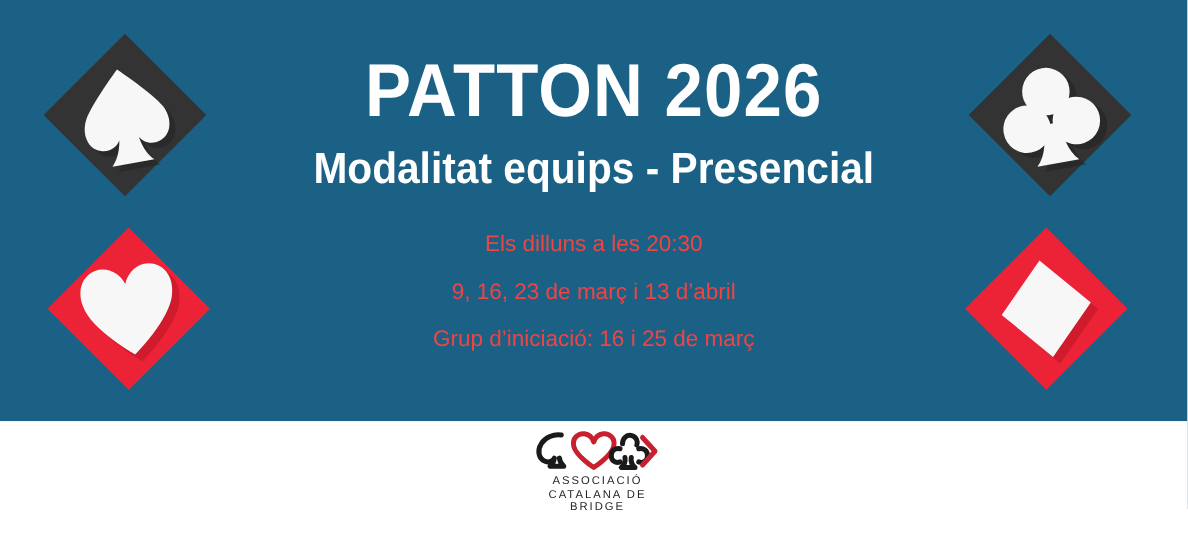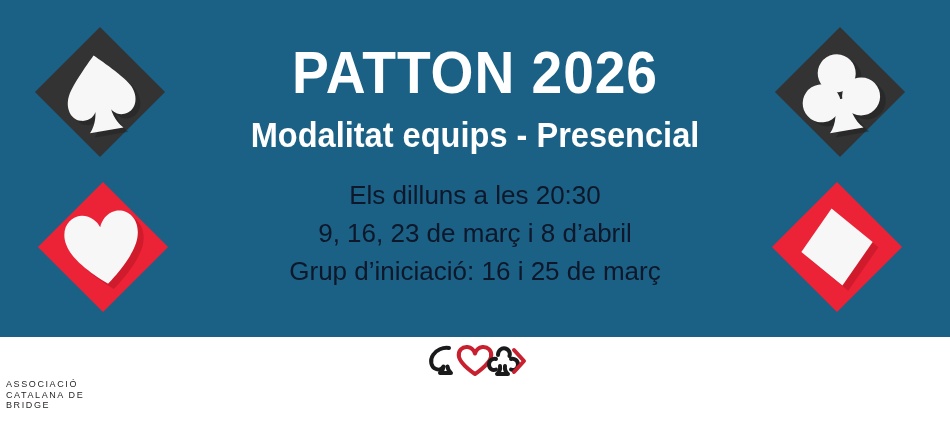--- a/index.html
+++ b/index.html
@@ -91,23 +91,23 @@
     font-weight: 700;
     color: #ffffff;
     transform: scaleX(0.93);
   }
   #details {
     margin: 0;
     padding-top: 22px;
   }
   .detail-line {
     margin: 0;
-    font-size: 26px;
+    font-size: 18px;
     line-height: 38px;
-    color: #0f172a;
+    color: #ef4444;
     font-weight: 400;
   }
   .detail-line .lead {
     font-weight: 400;
   }
 
   
   #logo {
     position: absolute;
     left: 0;
@@ -119,21 +119,21 @@
     display: block;
     margin: 4px auto 0 auto;
   }
   #logo-text {
     margin: 1px 0 0 0;
     color: #231f20;
     font-size: 9px;
     line-height: 10.5px;
     letter-spacing: 1.6px;
     font-weight: 400;
-    text-align: left;
+    text-align: center;
     padding-left: 6px;
   }
 </style>
 </head>
 <body>
 
 <div id="banner">
 
   <div id="blue-band"></div>
   <div id="white-band"></div>
@@ -186,21 +186,21 @@
         <path d="M65 26 L101 65 L65 104 L29 65 Z" fill="#f7f7f7"></path>
       </g>
     </svg>
   </div>
 
   <div id="text-block">
     <h1 id="title">PATTON 2026</h1>
     <h2 id="subtitle">Modalitat equips - Presencial</h2>
     <div id="details">
       <p class="detail-line">Els dilluns a les 20:30</p>
-      <p class="detail-line">9, 16, 23 de març i 8 d’abril</p>
+      <p class="detail-line">9, 16, 23 de març i 13 d’abril</p>
       <p class="detail-line"><span class="lead">Grup d’iniciació:</span><span> 16 i 25 de març</span></p>
     </div>
   </div>
 
   <div id="logo">
     <svg id="logo-mark" width="104" height="34" viewBox="0 0 208 68">
 
       <path d="M52 8 C40 6 26 12 20 22 C13 33 16 46 26 50 C33 53 39 49 41 45 C41 45 40 53 34 58 L56 58 C50 53 49 45 49 45" fill="none" stroke="#1a1a1a" stroke-width="8" stroke-linecap="round" stroke-linejoin="round"></path>
 
       <path d="M104 60 C104 60 76 42 72 26 C69 13 79 5 89 6 C97 7 102 13 104 19 C106 13 111 7 119 6 C129 5 139 13 136 26 C132 42 104 60 104 60 Z" fill="none" stroke="#c8202e" stroke-width="8" stroke-linecap="round" stroke-linejoin="round"></path>

